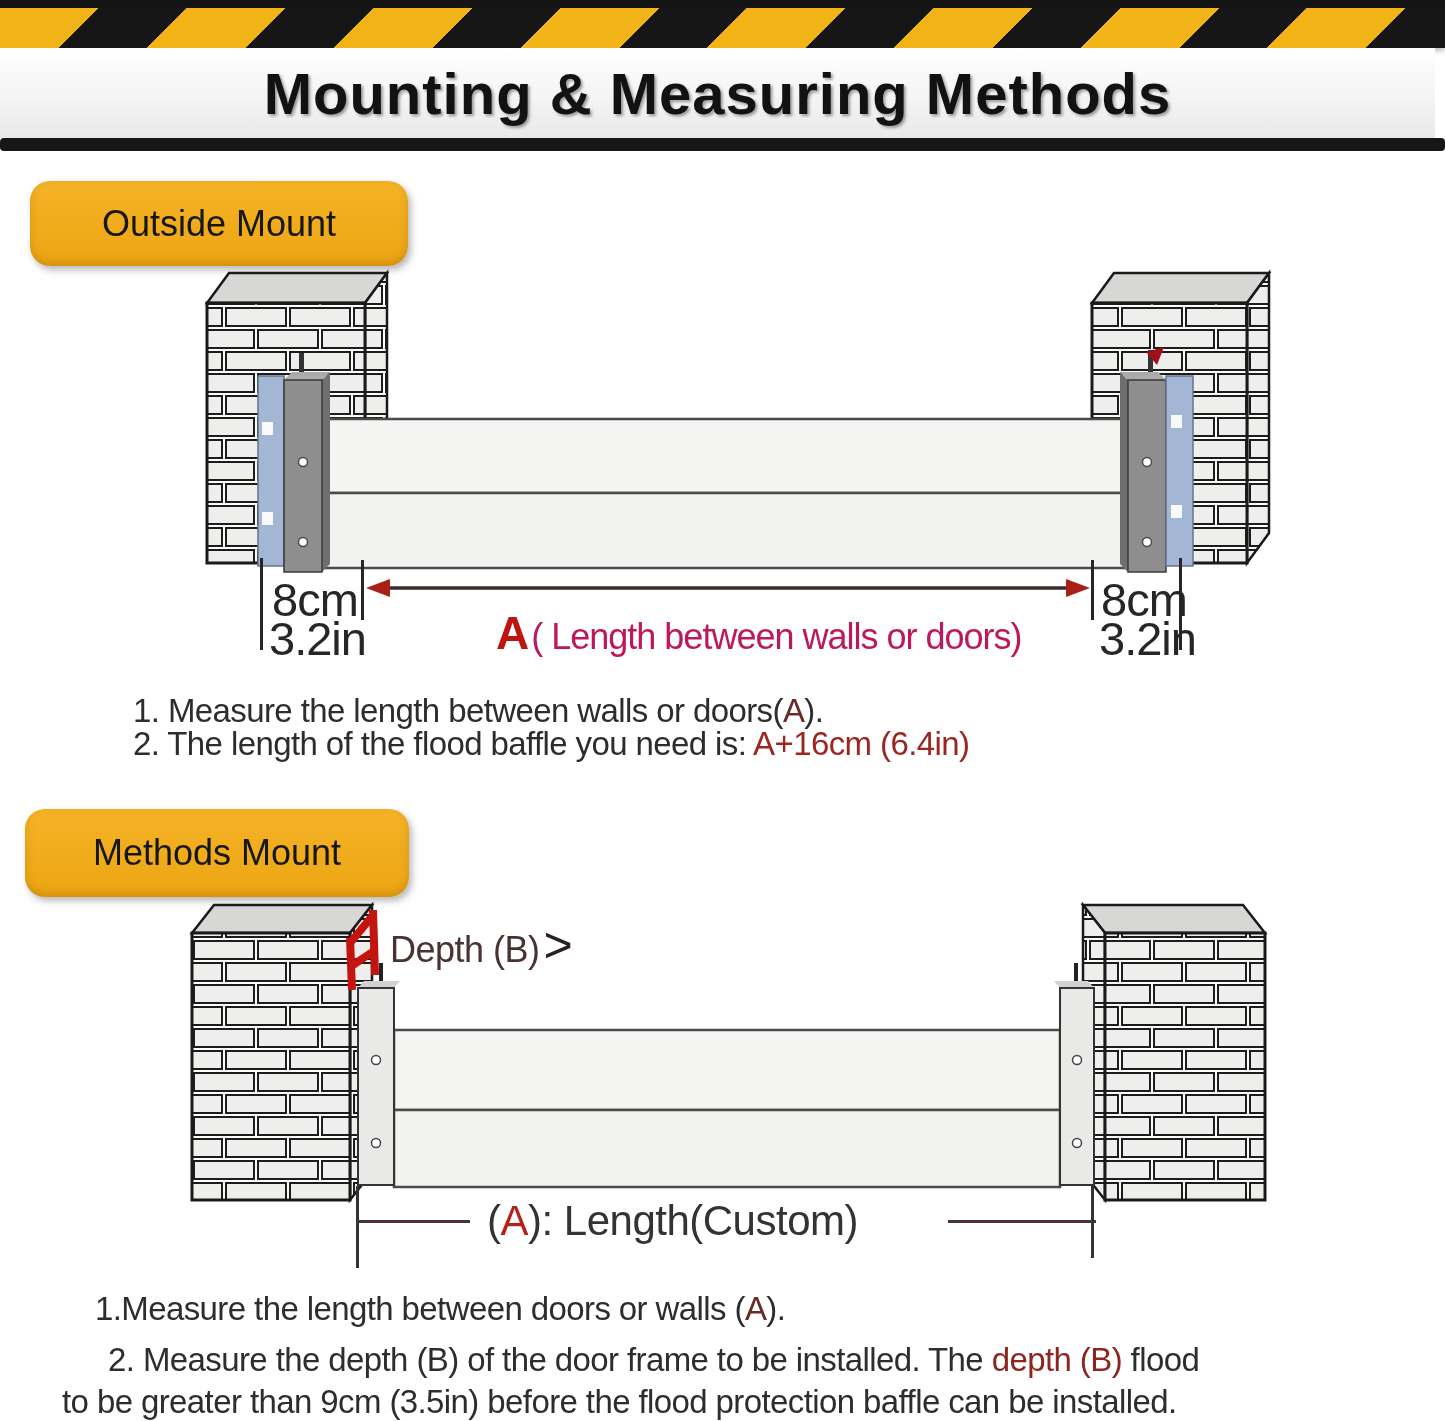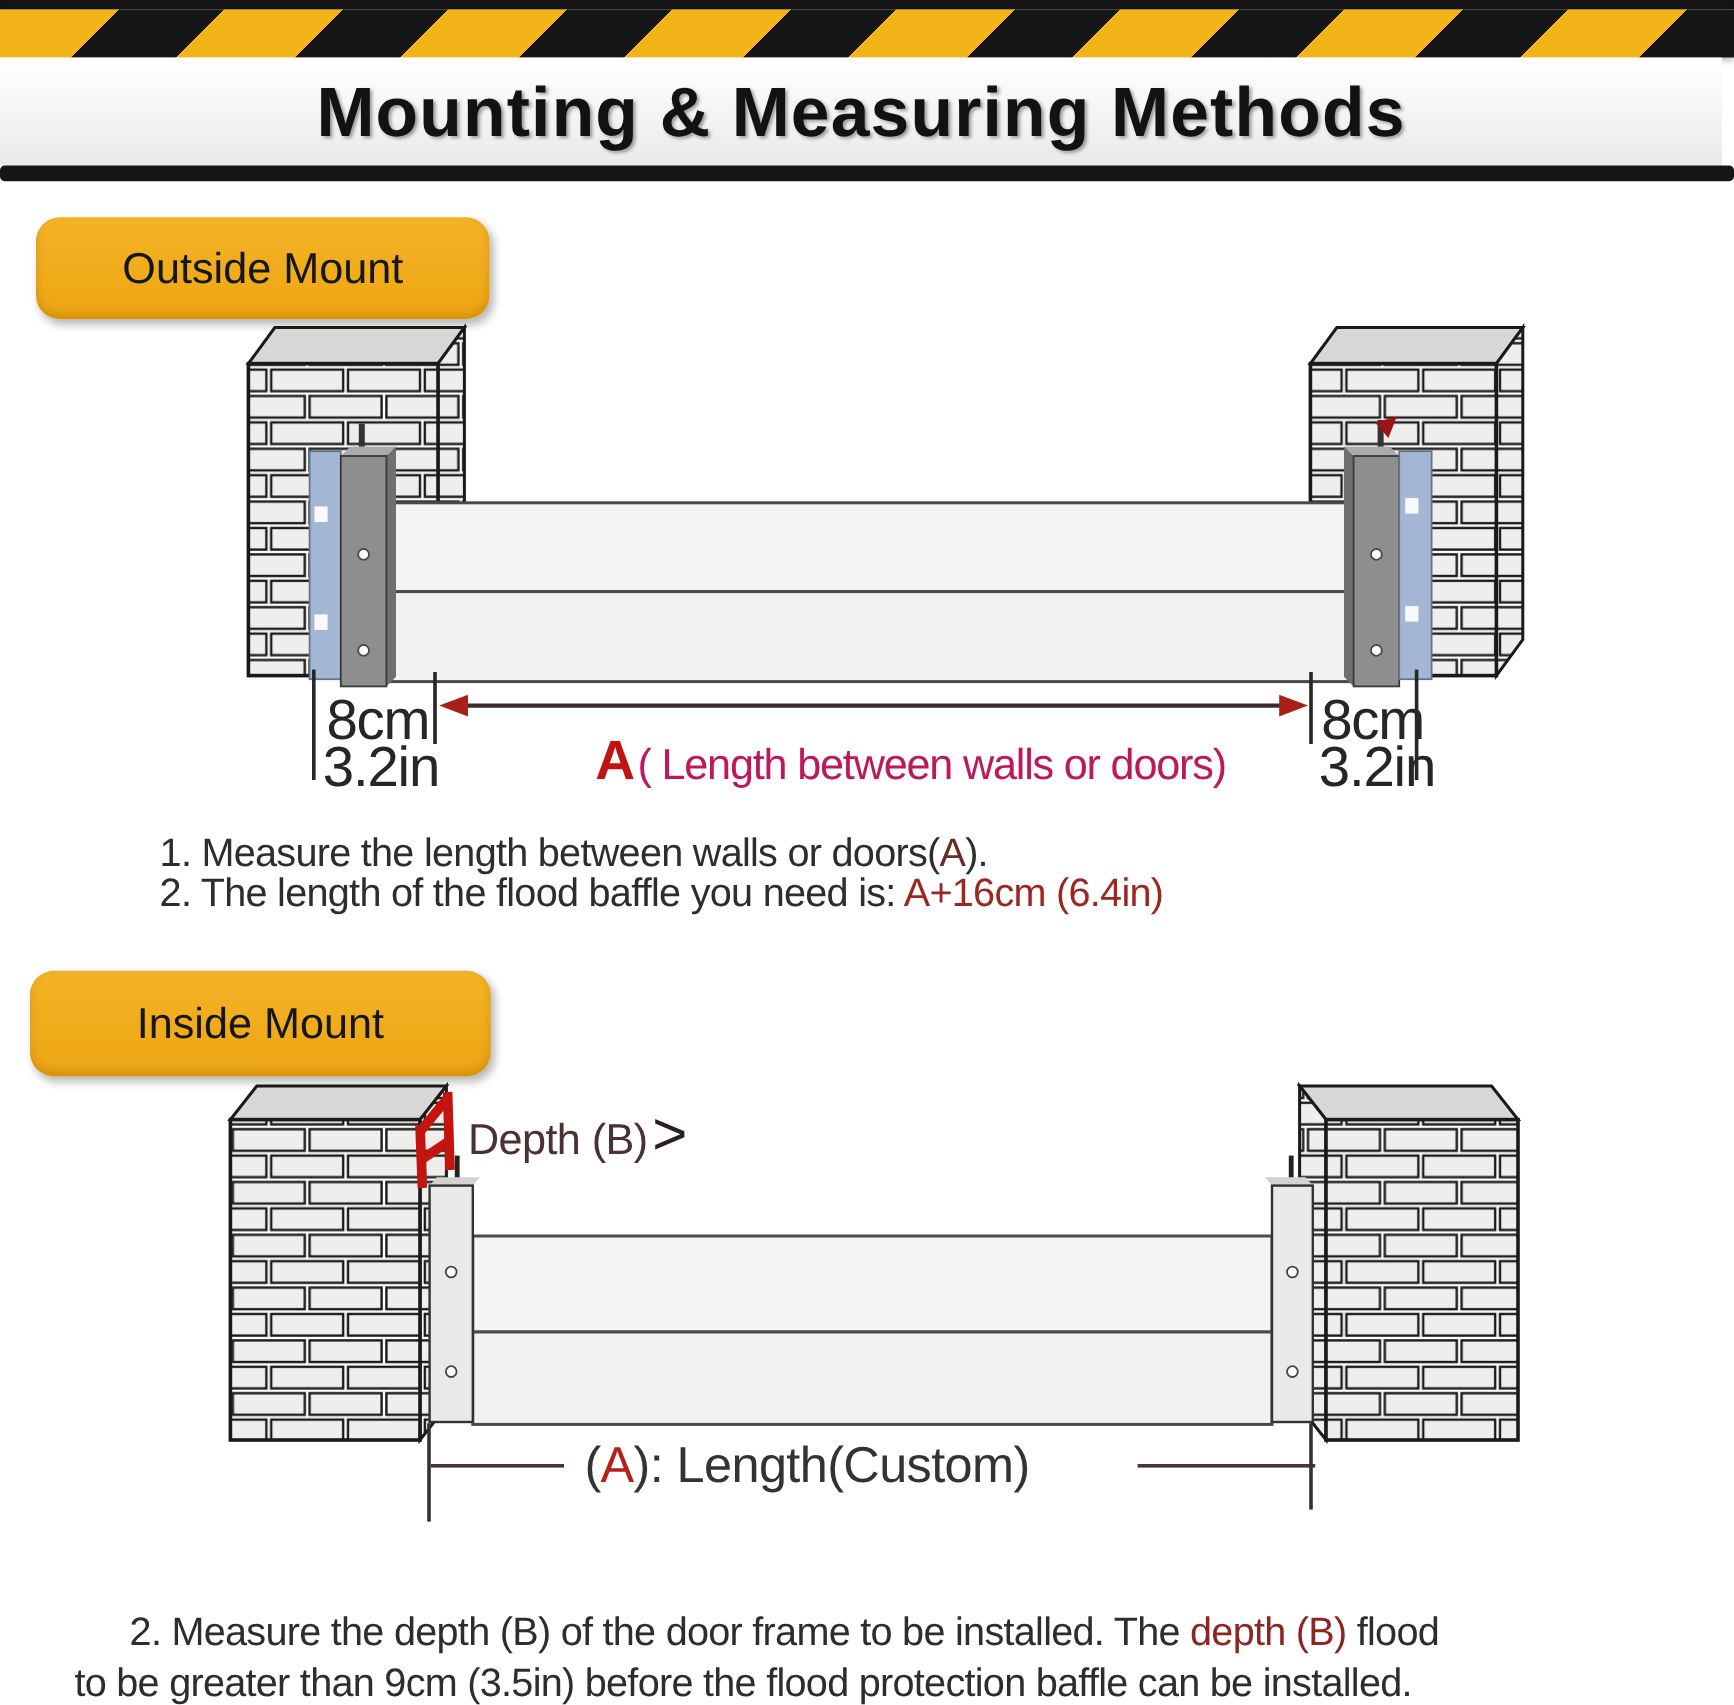--- a/index.html
+++ b/index.html
@@ -134,21 +134,21 @@
     <span class="rest">( Length between walls or doors)</span>
   </div>
 
   <div class="step" style="left:133px;top:692px;">
     <span>1. Measure the length between walls or doors(</span><span class="maroon">A</span><span>).</span>
   </div>
   <div class="step" style="left:133px;top:725px;">
     <span>2. The length of the flood baffle you need is: </span><span class="red">A+16cm (6.4in)</span>
   </div>
 
-  <div class="badge" style="left:25px;top:809px;width:384px;height:88px;">Inside Mount</div>
+  <div class="badge" style="left:25px;top:809px;width:384px;height:88px;">Methods Mount</div>
 
   <svg class="abs" style="left:0;top:895px;" width="1445" height="380" viewBox="0 0 1445 380">
 
     <g>
       <polygon points="192,38 350,38 372,10 214,10" fill="#d7d7d5" stroke="#1a1a1a" stroke-width="2.5"></polygon>
       <polygon points="350,38 372,10 372,277 350,305" fill="url(#brick)" stroke="#1a1a1a" stroke-width="2.5"></polygon>
       <rect x="192" y="38" width="158" height="267" fill="url(#brick)" stroke="#1a1a1a" stroke-width="3"></rect>
     </g>
 
     <g stroke="#c41410" stroke-width="8" fill="none">
@@ -197,20 +197,23 @@
     <span class="d1">Depth (B) </span>
     <span class="gt">&gt;</span>
   </div>
 
   <div class="len2-label" style="left:487px;top:1197px;">
     <span>(</span>
       <span class="a">A</span>
       <span>): Length(Custom)</span>
   </div>
 
+  <div class="step" style="left:95px;top:1290px;">
+    <span>1.Measure the length between doors or walls (</span><span class="maroon">A</span><span>).</span>
+  </div>
   <div class="step" style="left:108px;top:1341px;">
     <span>2. Measure the depth (B) of the door frame to be installed. The </span><span class="red2">depth (B)</span><span> flood</span>
   </div>
   <div class="step" style="left:62px;top:1383px;">
     <span>to be greater than 9cm (3.5in) before the flood protection baffle can be installed.</span>
   </div>
 
 </div>
 
 </body></html>

